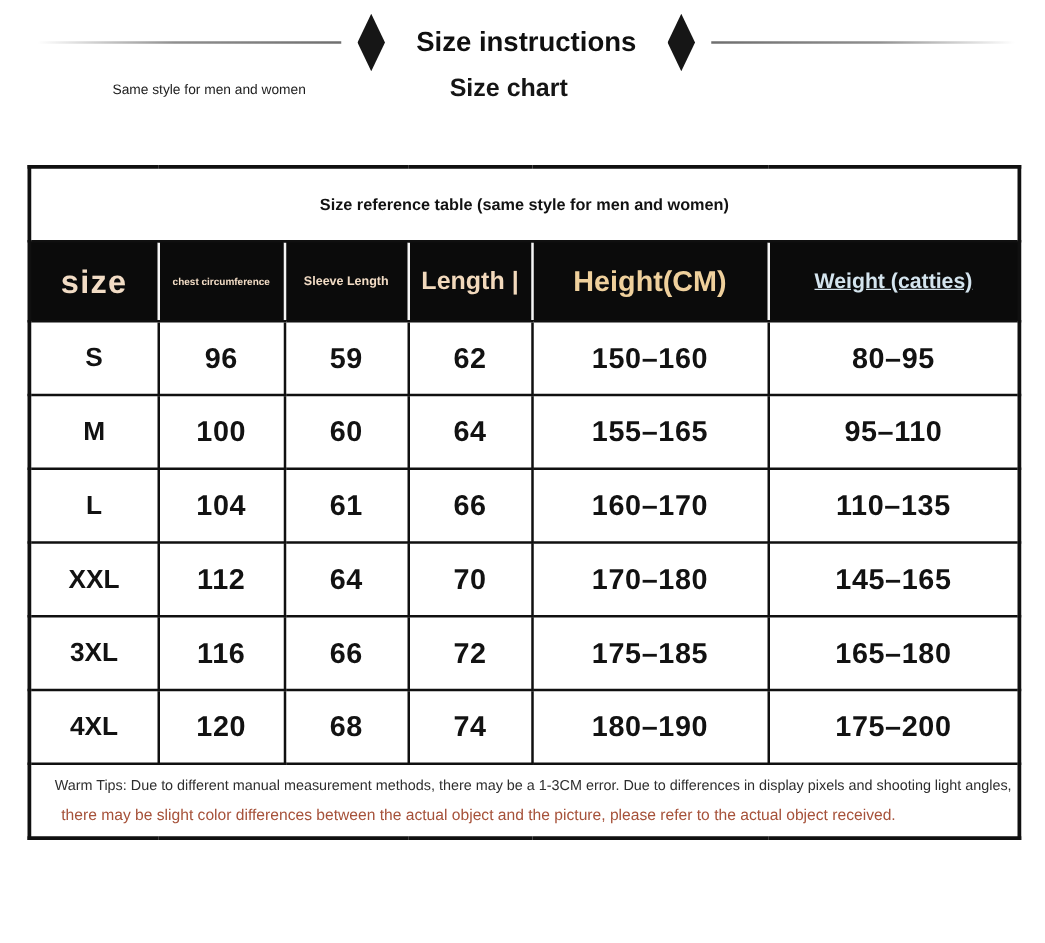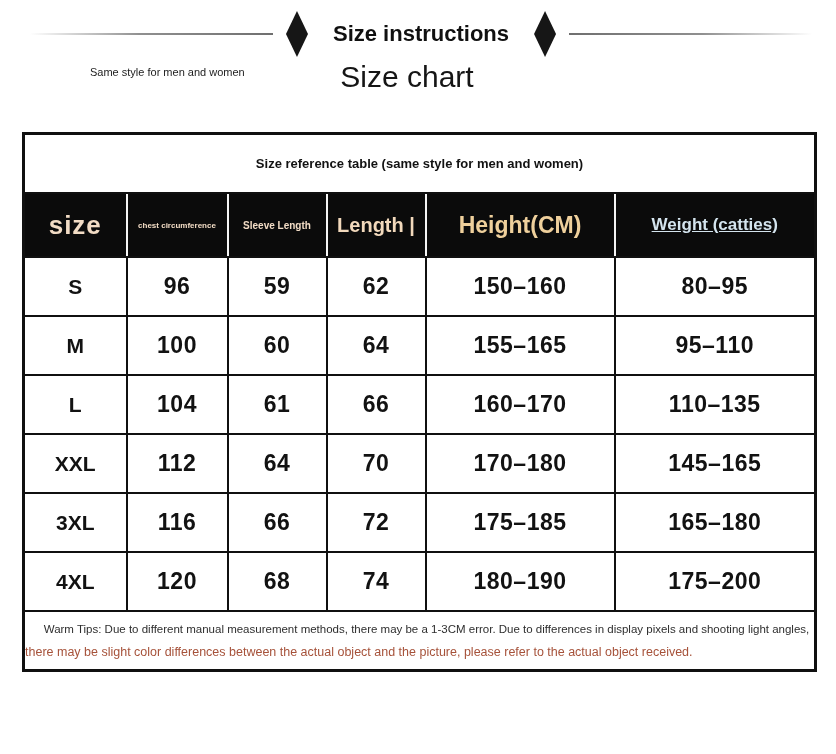--- a/index.html
+++ b/index.html
@@ -60,22 +60,22 @@
     top: 66px;
     font-size: 11px;
     color: #1c1c1c;
   }
   .page-title {
     position: absolute;
     left: 0;
     right: 22px;
     top: 60px;
     text-align: center;
-    font-size: 30px;
-    font-weight: 400;
+    font-size: 20px;
+    font-weight: 700;
     color: #151515;
   }
 
   
   table.size-table {
     position: absolute;
     left: 22px;
     top: 132px;
     width: 792px;
     border-collapse: collapse;
@@ -145,20 +145,21 @@
     color: #2e2e2e;
     margin-bottom: 10px;
     margin-left: 14px;
   }
   .tips-line2 {
     display: block;
     text-align: left;
     font-size: 12.5px;
     font-weight: normal;
     color: #a6523a;
+    padding-left: 24px;
   }
 </style>
 </head>
 <body>
 
 <div id="stage">
 
   <div class="decor-row">
     <div class="decor-line left"></div>
     <div class="diamond"></div>

